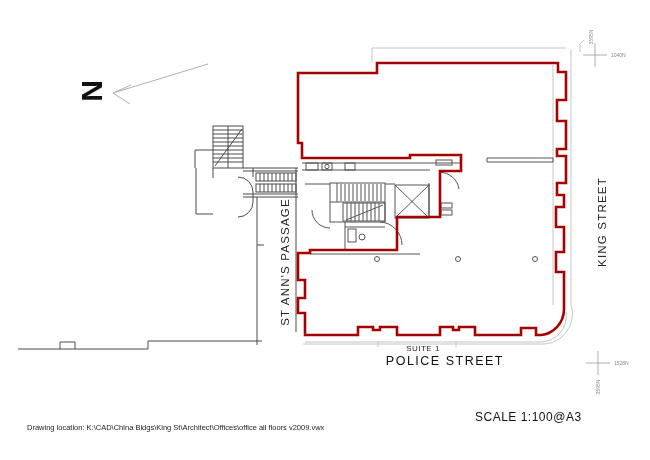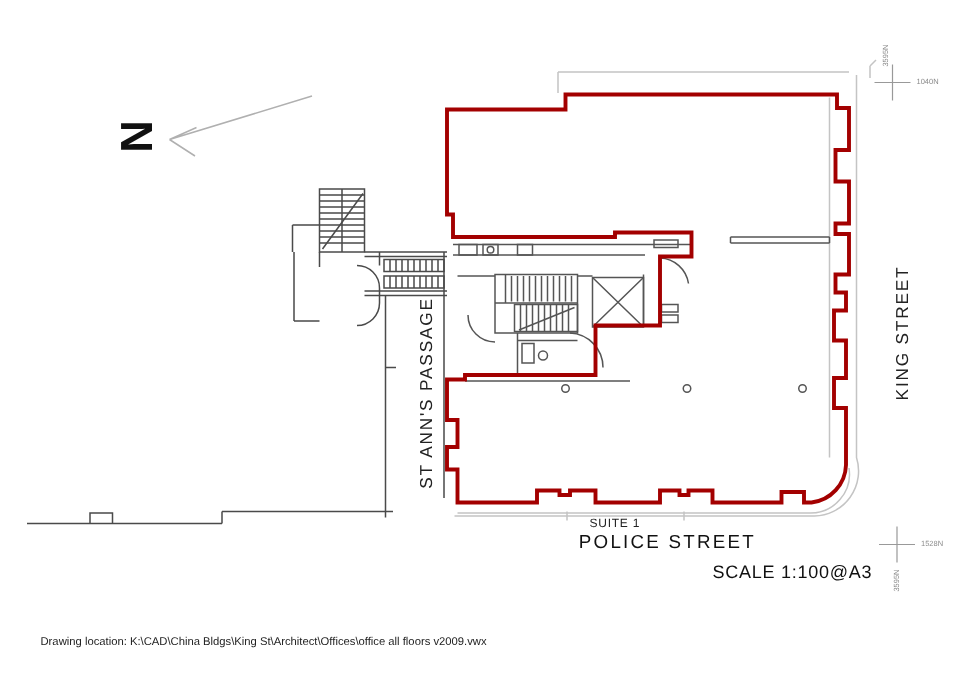--- a/index.html
+++ b/index.html
@@ -5,23 +5,23 @@
   html,body{margin:0;padding:0;background:#ffffff;}
   #canvas{
     position:relative;width:650px;height:460px;background:#ffffff;overflow:hidden;
     font-family:"Liberation Sans", sans-serif;color:#1a1a1a;
   }
   #plan-svg{position:absolute;left:0;top:0;}
   .txt{position:absolute;white-space:nowrap;color:#1a1a1a;}
   .vtxt{transform:rotate(-90deg);transform-origin:center center;text-align:center;}
   .north-letter{font-size:30px;font-weight:bold;color:#111;transform:rotate(-90deg);transform-origin:center center;}
   .street{font-size:11.5px;letter-spacing:1.2px;color:#222;}
-  .suite{font-size:8px;letter-spacing:.5px;color:#222;}
+  .suite{font-size:8px;letter-spacing:.5px;color:#222;text-align:center;}
   .police{font-size:12.5px;letter-spacing:1.5px;color:#111;text-align:right;}
-  .scale{font-size:12px;letter-spacing:.5px;color:#111;}
+  .scale{font-size:12px;letter-spacing:.5px;color:#111;margin-top:36px;}
   .floor-title{font-size:18px;letter-spacing:4.5px;color:#111;}
   .footer{font-size:7.5px;color:#222;text-align:center;}
   .marker-label{font-size:5px;color:#8a8a8a;letter-spacing:0;}
 </style>
 </head>
 <body>
 
 <div id="canvas">
 
   <svg id="plan-svg" width="650" height="460" viewBox="0 0 650 460">

